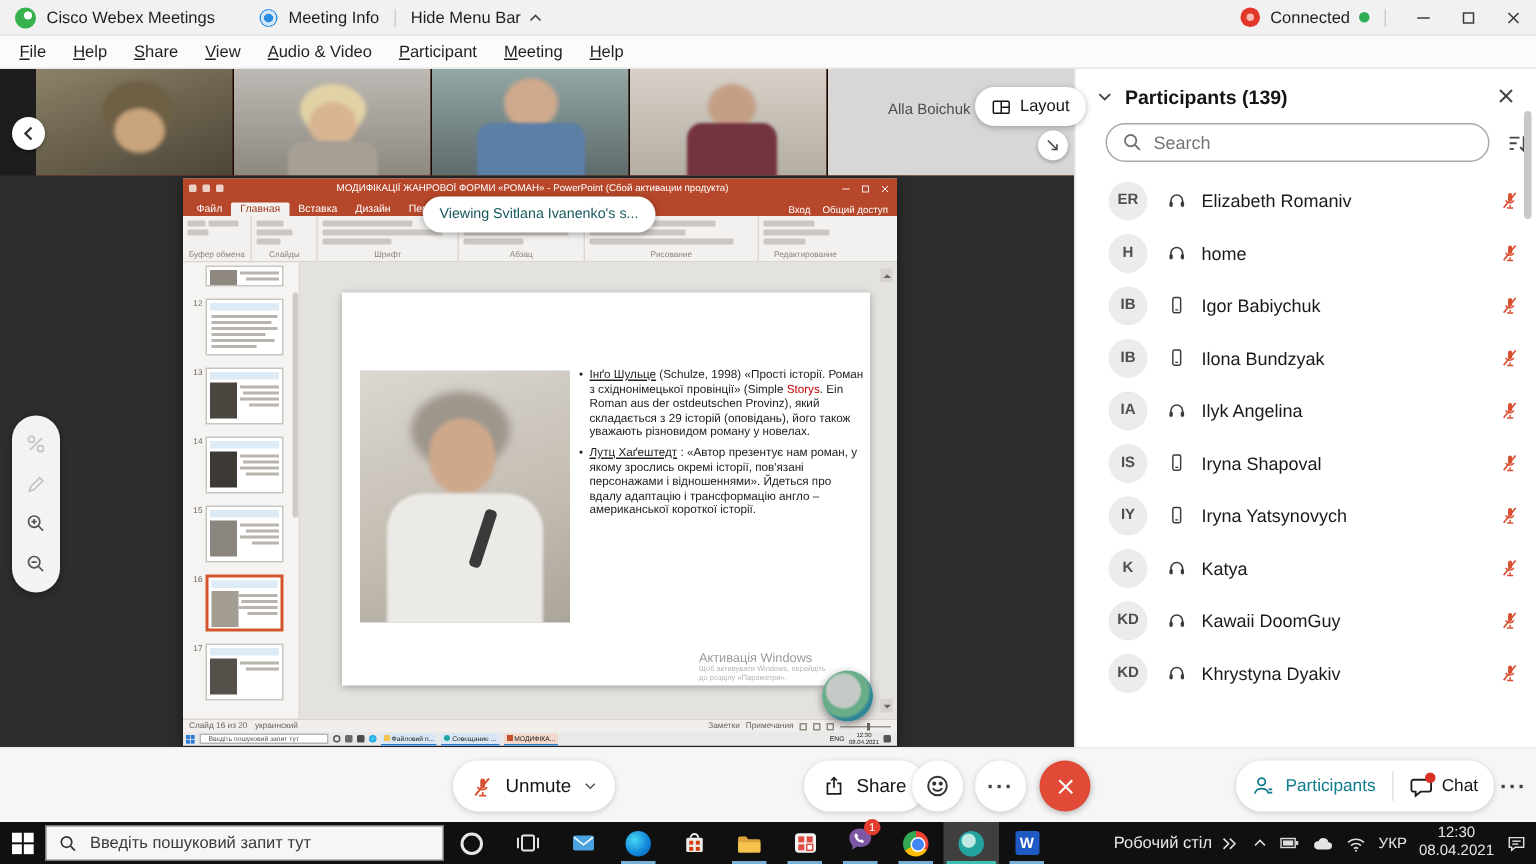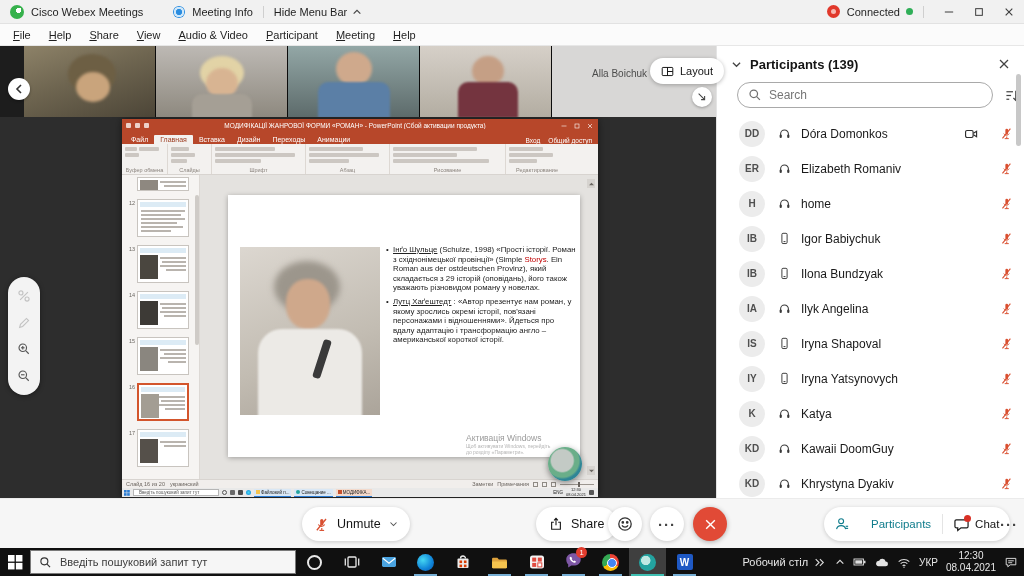--- a/index.html
+++ b/index.html
@@ -500,20 +500,21 @@
           <div class="rg-label">Рисование</div>
           </div>
         <div class="rg" style="width:62px;border-right:none">
             <div class="bar" style="width:34px"></div>
             <div class="bar" style="width:44px"></div>
             <div class="bar" style="width:28px"></div>
           <div class="rg-label">Редактирование</div>
           </div>
       </div>
 
+      <div class="view-tip">Viewing Svitlana Ivanenko's s...</div>
 
       <div class="ppt-body">
         <div class="thumbs">
           <div class="trow">
               <div class="tnum"></div>
               <div class="tmb" style="height:14px">
                 <div class="timg" style="top:2px;height:10px"></div>
                 <div class="tl" style="top:3px;width:26px"></div>
                 <div class="tl" style="top:7px;width:22px"></div>
               </div>
@@ -681,33 +682,20 @@
           <use href="#g-mag"></use>
         </svg>
       <input type="text" placeholder="Search" style="">
     </div>
     <svg class="p-sort" viewBox="0 0 16 15">
         <use href="#g-sort"></use>
       </svg>
 
     <div class="plist">
       <div class="prow">
-        <div class="avatar">DD</div>
-        <svg class="dev" viewBox="0 0 16 15">
-            <use href="#g-headset"></use>
-          </svg>
-        <span class="pname">Dóra Domonkos</span>
-        <svg class="cam" viewBox="0 0 16 16">
-            <use href="#g-camline"></use>
-          </svg>
-        <svg class="mic" viewBox="0 0 16 15">
-            <use href="#g-micoff"></use>
-          </svg>
-      </div>
-      <div class="prow">
         <div class="avatar">ER</div>
         <svg class="dev" viewBox="0 0 16 15">
             <use href="#g-headset"></use>
           </svg>
         <span class="pname">Elizabeth Romaniv</span>
         <svg class="mic" viewBox="0 0 16 15">
             <use href="#g-micoff"></use>
           </svg>
       </div>
       <div class="prow">
@@ -828,21 +816,21 @@
     <div class="circ" style="left:650px">
       <span class="dots">···</span>
     </div>
     <div class="circ leave" style="left:693px">
       <svg width="13" height="13" viewBox="0 0 12 12">
           <use href="#g-close"></use>
         </svg>
     </div>
 
     <div class="pill" style="left:824px">
-      <div style="display:flex;align-items:center;gap:22px;padding:0 11px" class="teal">
+      <div style="display:flex;align-items:center;gap:8px;padding:0 11px" class="teal">
         <svg width="14" height="14" viewBox="0 0 16 16">
             <use href="#g-person"></use>
           </svg>
         <span style="font-size:11.5px">Participants</span>
       </div>
       <div class="seg-div"></div>
       <div style="display:flex;align-items:center;gap:6px;padding:0 11px">
         <span style="position:relative;display:inline-flex">
           <svg width="15" height="15" viewBox="0 0 16 16" style="color:#1d1d1d">
               <use href="#g-chat"></use>

